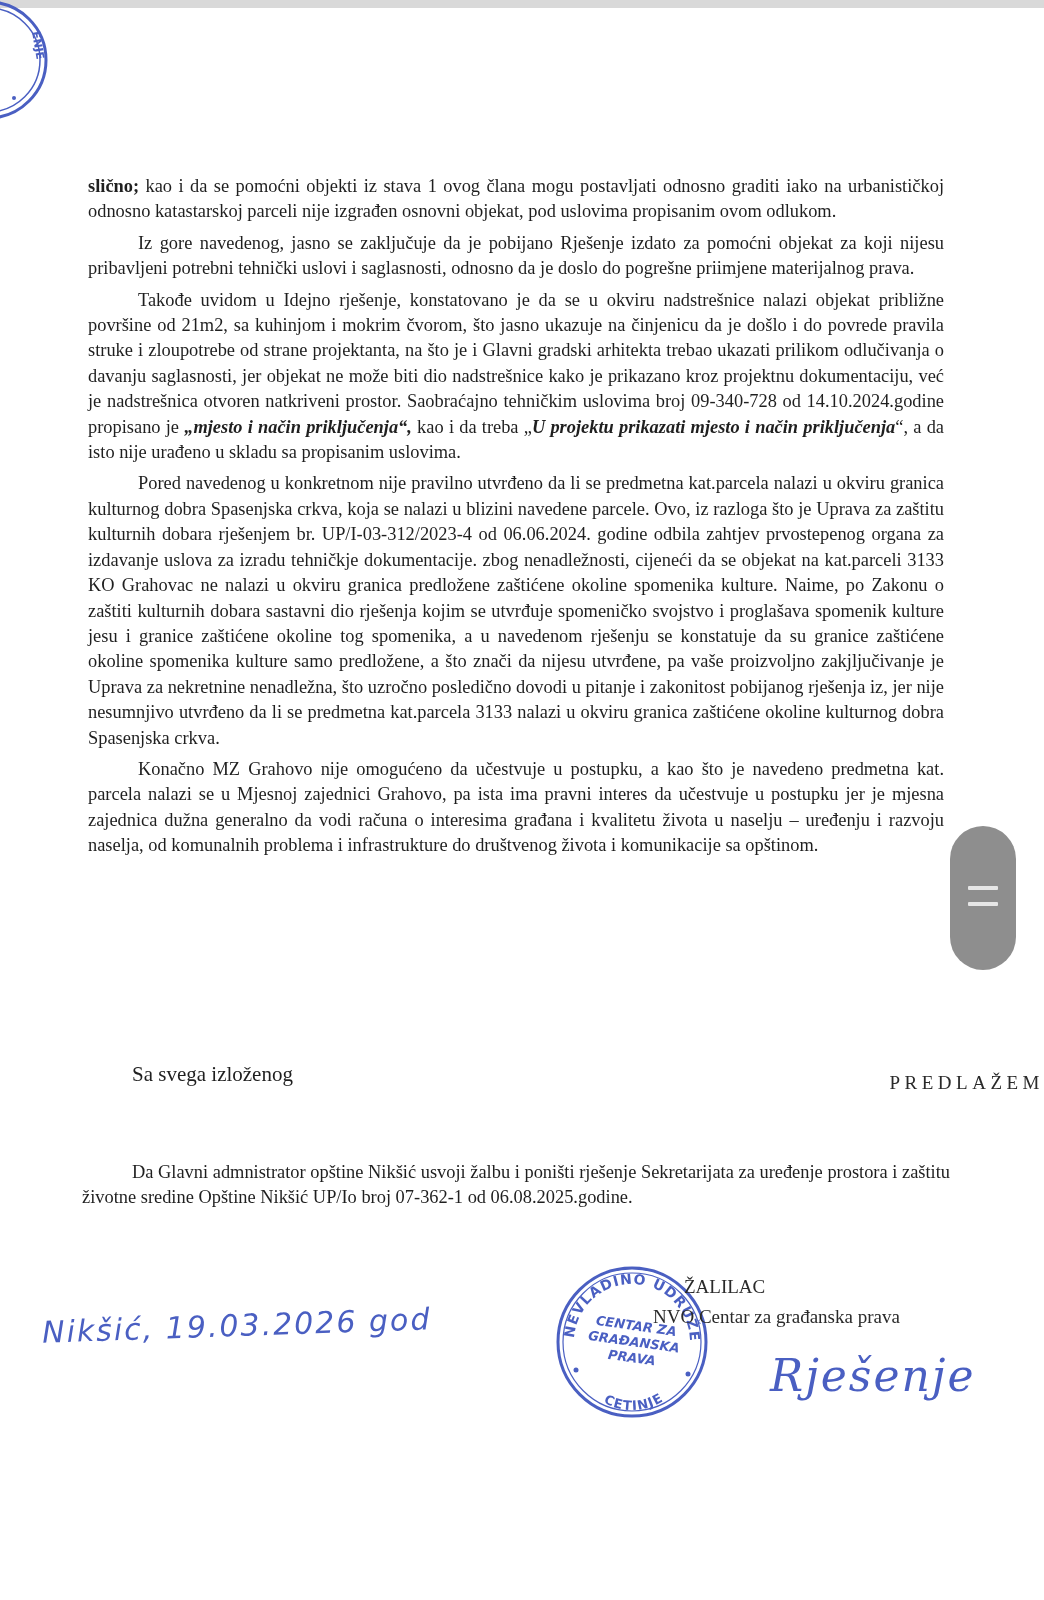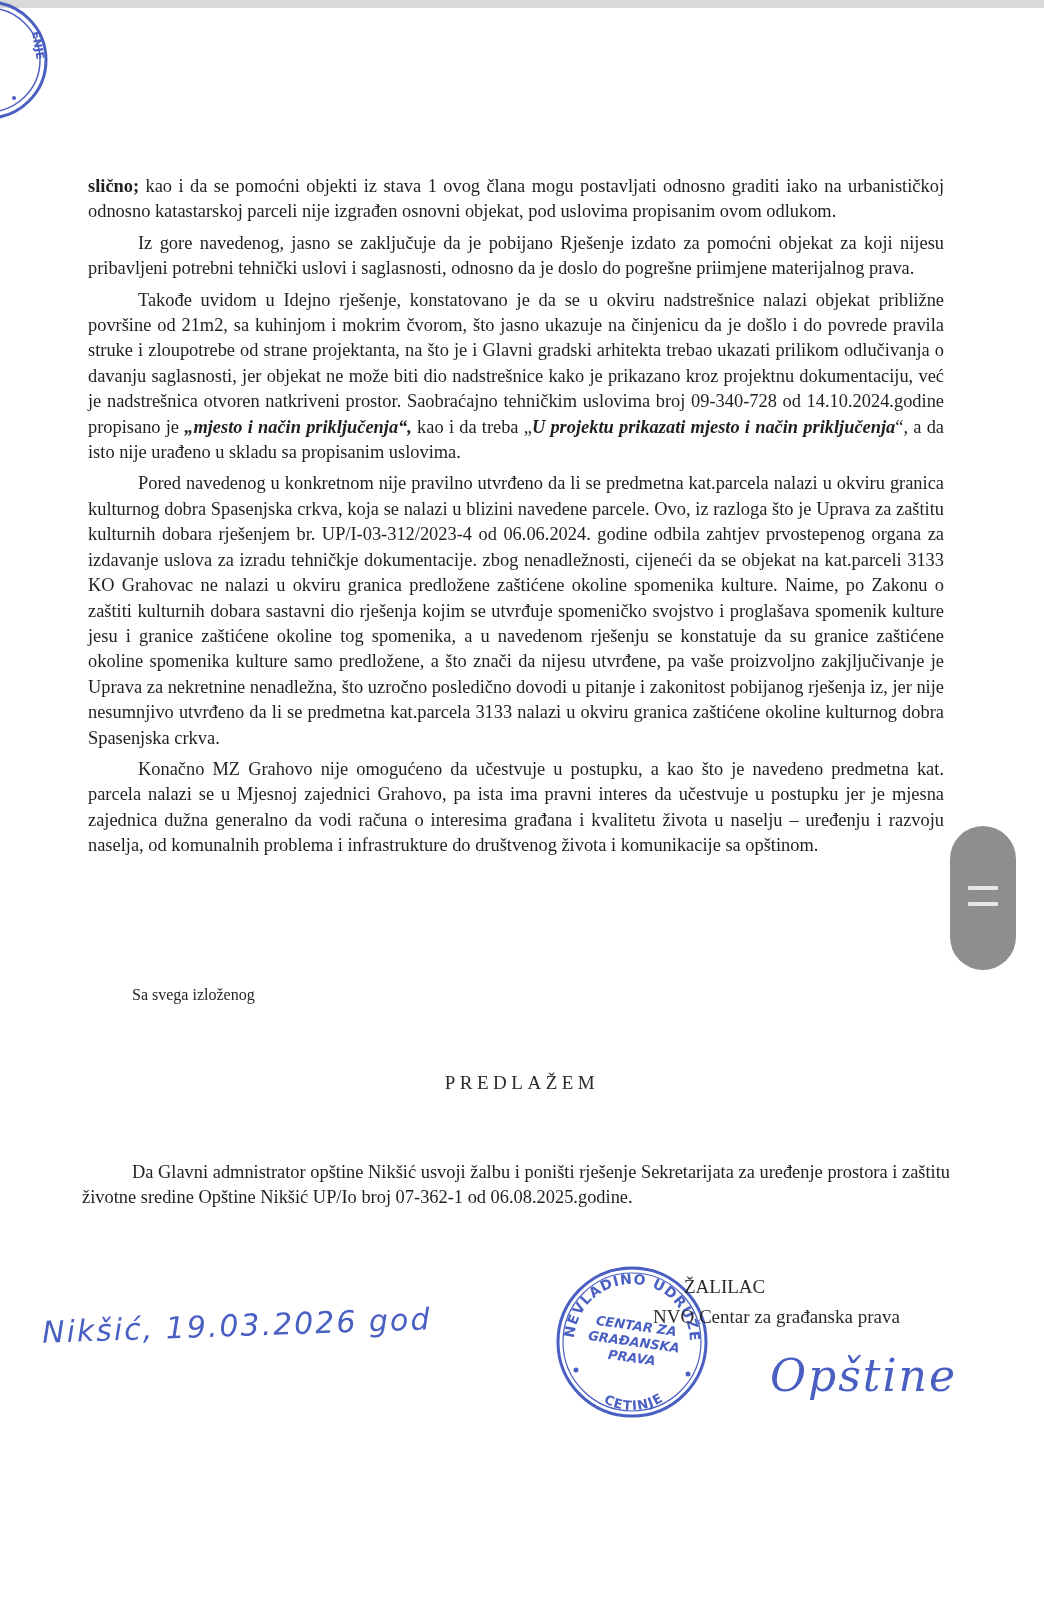--- a/index.html
+++ b/index.html
@@ -7,25 +7,25 @@
     width:1044px; height:1600px; background:#ffffff; position:relative; overflow:hidden;
     font-family:"Liberation Serif", "DejaVu Serif", serif; color:#1f1f1f;
   }
   .topbar { position:absolute; left:0; top:0; width:1044px; height:8px; background:#d9d9d9; }
   .page { position:absolute; left:82px; top:168px; width:868px; font-size:18.4px; line-height:25.4px; }
   .para { margin:6px; text-align:justify; text-indent:0; }
   .para.indent { text-indent:50px; }
   .bold { font-weight:bold; }
   .bi { font-weight:bold; font-style:italic; }
   .heading {
-    position:absolute; left:0; width:1044px; top:1072px; text-align:center;
+    position:absolute; left:0; width:1044px; top:1072px; text-align:right;
     font-size:19px; letter-spacing:4.5px; color:#2a2a2a;
   }
   .after-para { position:absolute; left:82px; top:1160px; width:868px; font-size:18.4px; line-height:25.4px; text-align:justify; }
-  .sva { position:absolute; left:132px; top:986px; font-size:16px; }
+  .sva { position:absolute; left:132px; top:1062px; font-size:21px; }
   .handwriting {
     position:absolute; left:42px; top:1308px; font-family:"DejaVu Sans", sans-serif; font-style:italic;
     color:#4a5fc2; font-size:30px; letter-spacing:2px; transform:rotate(-2deg);
   }
   .signer { position:absolute; left:640px; top:1272px; font-size:19px; line-height:30px; color:#2a2a2a; }
   .signer .title { margin-left:44px; }
   .signer .org { margin-left:13px; }
   .signature {
     position:absolute; left:770px; top:1350px; font-family:"DejaVu Serif", serif; font-style:italic;
     color:#4a5fc2; font-size:44px; letter-spacing:2px;
@@ -86,18 +86,18 @@
   </g>
   <circle cx="24" cy="108" r="2.5" fill="#4a5fc2"></circle>
   <circle cx="136" cy="112" r="2.5" fill="#4a5fc2"></circle>
 </svg>
 
 <div class="signer">
   <div class="title">ŽALILAC</div>
   <div class="org">NVO Centar za građanska prava</div>
 </div>
 
-<div class="signature">Opštine</div>
+<div class="signature">Rješenje</div>
 
 <div class="scroll-handle">
   <div class="line" style="top:60px;"></div>
   <div class="line" style="top:76px;"></div>
 </div>
 
 </body></html>

